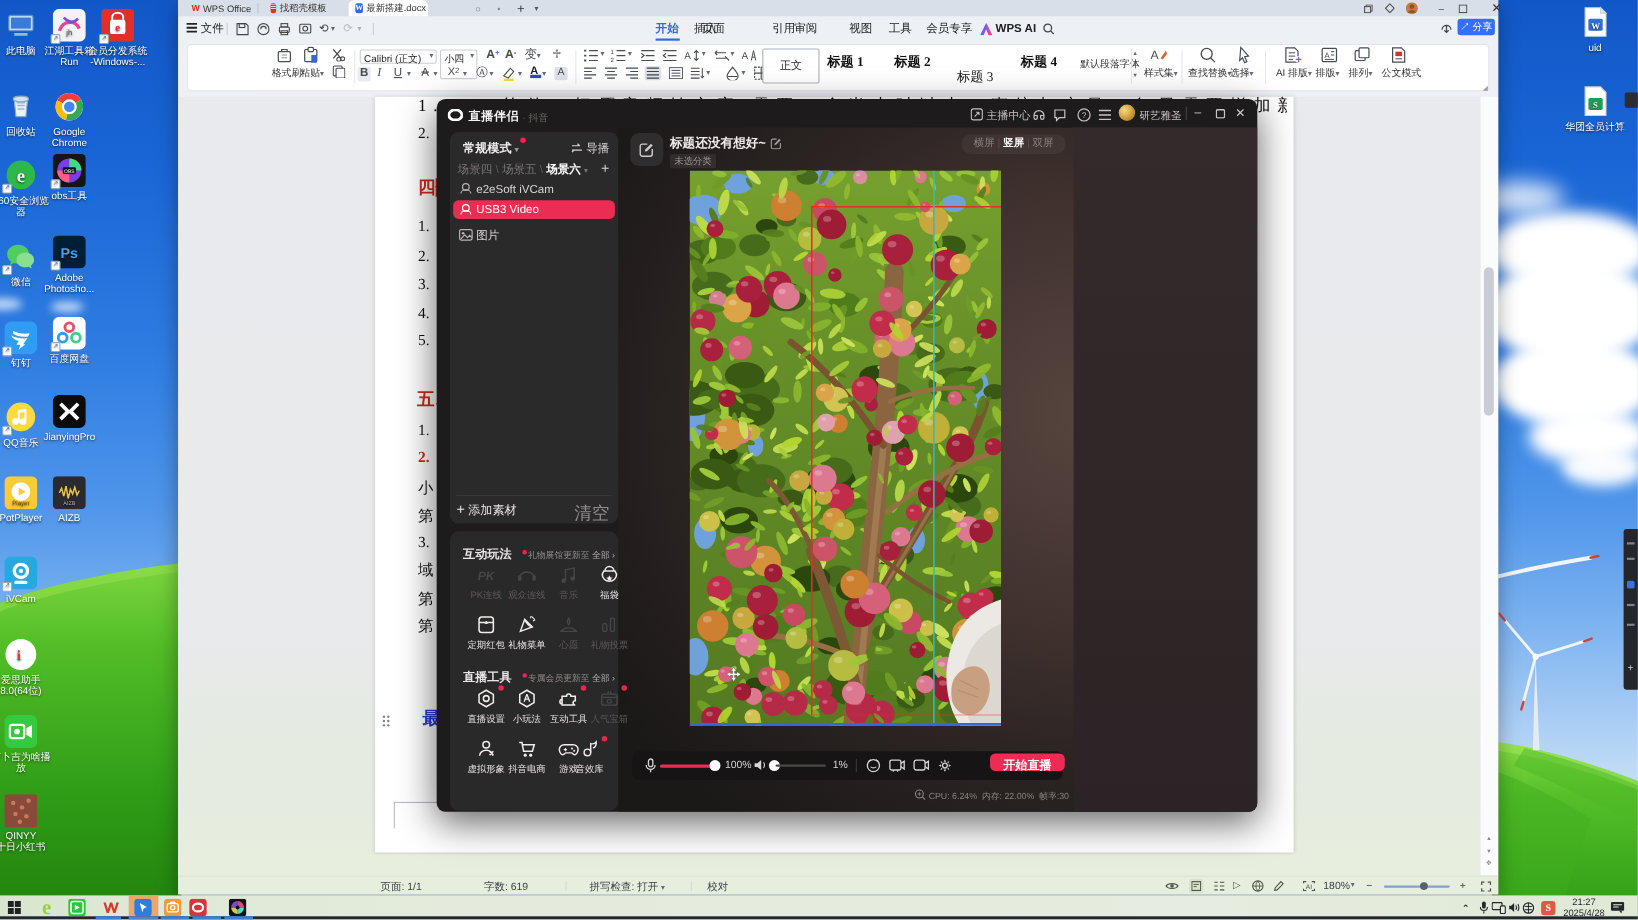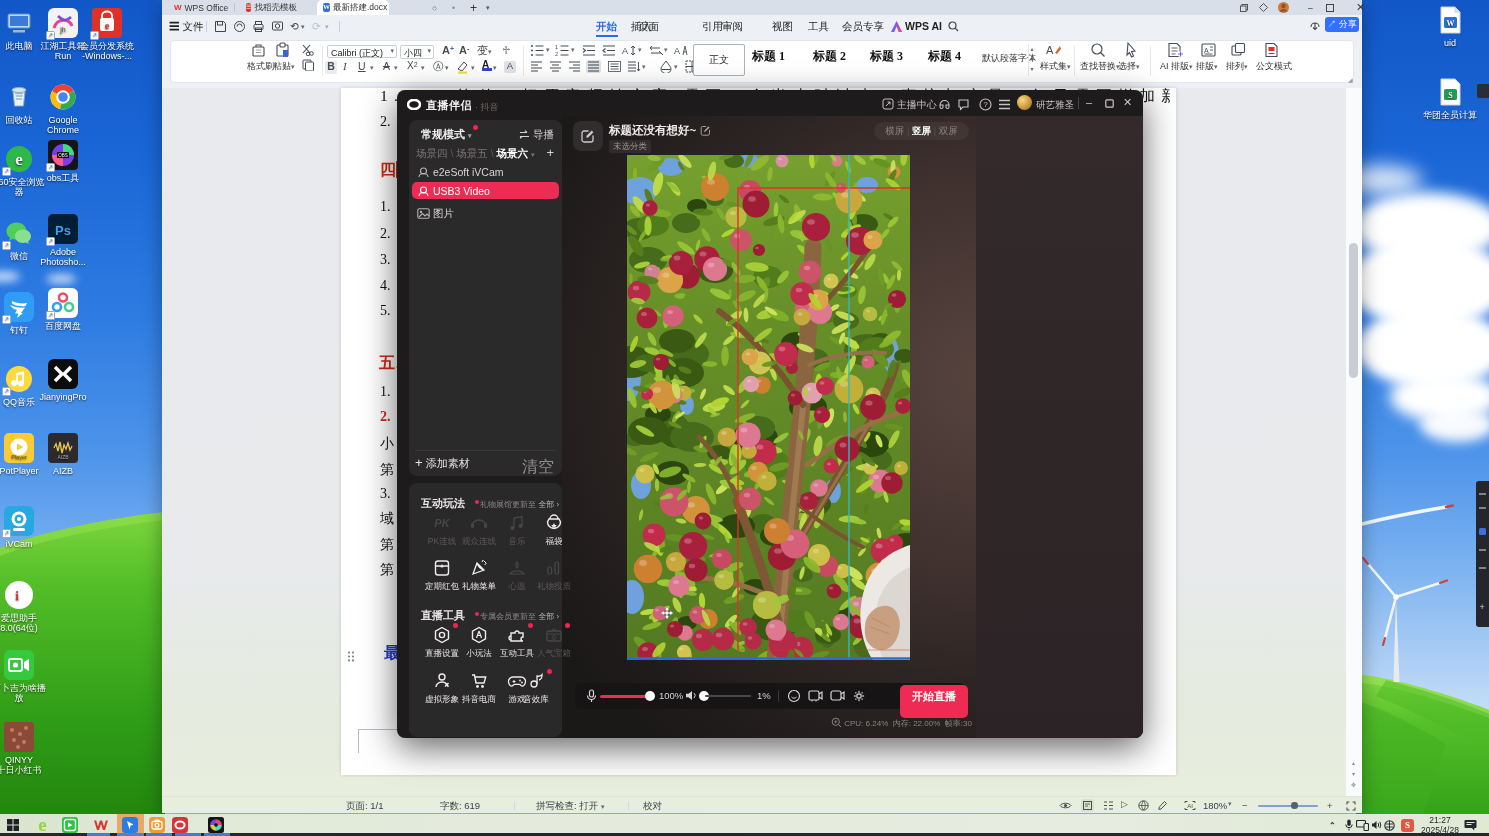--- a/index.html
+++ b/index.html
@@ -344,21 +344,21 @@
         <path d="M1 1 L8 9 M8 1 L1 9" stroke="#454c55" stroke-width="1.1" fill="none"></path>
         <circle cx="9.5" cy="9.5" r="1.8" fill="none" stroke="#454c55"></circle>
         <circle cx="6" cy="10" r="1.8" fill="none" stroke="#454c55"></circle>
       </svg>
   <svg class="rico" style="left:140px;top:21px" width="12" height="12" viewBox="0 0 12 12">
         <rect x="1" y="1" width="8" height="9" rx="1" fill="none" stroke="#454c55"></rect>
         <rect x="3.5" y="3" width="8" height="9" rx="1" fill="#fff" stroke="#454c55"></rect>
       </svg>
   <div style="position:absolute;left:160px;top:8px;width:1px;height:30px;background:#e4e7ec"></div>
   <div class="abs" style="left:165px;top:7px;width:70px;height:13px;border:1px solid #c9cfd8;border-radius:2px;font-size:9px;color:#222;padding:1px 3px">Calibri (正文) <span style="position:absolute;right:2px;font-size:7px;color:#667">▾</span></div>
-  <div class="abs" style="left:238px;top:7px;width:34px;height:14px;border:1px solid #c9cfd8;border-radius:2px;font-size:9px;color:#222;padding:1px 3px">小四 <span style="position:absolute;right:2px;font-size:7px;color:#667">▾</span></div>
+  <div class="abs" style="left:238px;top:7px;width:34px;height:27px;border:1px solid #c9cfd8;border-radius:2px;font-size:9px;color:#222;padding:1px 3px">小四 <span style="position:absolute;right:2px;font-size:7px;color:#667">▾</span></div>
   <div class="rico" style="left:280px;top:7px;font-size:11px;font-weight:bold">A<span style="font-size:7px;vertical-align:top;color:#3a66d0">+</span></div>
   <div class="rico" style="left:297px;top:7px;font-size:11px;font-weight:bold">A<span style="font-size:7px;vertical-align:top">-</span></div>
   <div class="rico" style="left:315px;top:7px;font-size:11px">变<span style="font-size:7px;color:#667">▾</span></div>
   <div class="rico" style="left:340px;top:7px">♱</div>
   <div class="rico" style="left:163px;top:23px;width:12px;height:13px;background:#e8ebef;border-radius:2px;font-weight:bold;font-size:10.5px;text-align:center">B</div>
   <div class="rico" style="left:181px;top:23px;font-style:italic;font-size:11px;font-family:'Liberation Serif',serif">I</div>
   <div class="rico" style="left:196px;top:23px;text-decoration:underline;font-size:10.5px">U</div>
       <span class="rico" style="left:208px;top:26px;font-size:7px;color:#667">▾</span>
   <div class="rico" style="left:221px;top:23px;text-decoration:line-through;font-size:10.5px">A</div>
       <span class="rico" style="left:232px;top:26px;font-size:7px;color:#667">▾</span>
@@ -449,21 +449,21 @@
         <rect x="1" y="1" width="12" height="11" fill="none" stroke="#454c55" stroke-dasharray="2 1"></rect>
         <path d="M1 6.5 h12 M7 1 v11" stroke="#454c55"></path>
       </svg>
       <span class="rico" style="left:539px;top:25px;font-size:7px;color:#667">▾</span>
   <div style="position:absolute;left:552px;top:8px;width:1px;height:30px;background:#e4e7ec"></div>
   <div class="abs" style="left:531px;top:6px;width:52px;height:32px;border:1.4px solid #aab2bd;border-radius:2px;background:#fff">
         <div style="text-align:center;margin-top:8px;font-size:10px;color:#222;font-family:'Liberation Serif',serif">正文</div>
       </div>
   <div class="abs" style="left:590px;top:10px;font-size:12px;color:#111;font-family:'Liberation Serif',serif;font-weight:bold">标题 1</div>
   <div class="abs" style="left:651px;top:10px;font-size:12px;color:#111;font-family:'Liberation Serif',serif;font-weight:bold">标题 2</div>
-  <div class="abs" style="left:708px;top:10px;font-size:12px;color:#111;font-family:'Liberation Serif',serif;font-weight:bold">标题 3</div>
+  <div class="abs" style="left:708px;top:24px;font-size:12px;color:#111;font-family:'Liberation Serif',serif;font-weight:normal">标题 3</div>
   <div class="abs" style="left:766px;top:10px;font-size:12px;color:#111;font-family:'Liberation Serif',serif;font-weight:bold">标题 4</div>
   <div class="abs" style="left:820px;top:14px;font-size:9px;color:#333">默认段落字体</div>
   <div class="abs" style="left:866px;top:6px;width:7px;height:32px;border-left:1px solid #e4e7ec;font-size:6px;color:#667;text-align:center;line-height:10px">▴<br>▾<br>▾</div>
   <svg class="rico" style="left:884px;top:5px" width="16" height="15" viewBox="0 0 16 15">
         <text x="0" y="11" font-size="11" fill="#454c55">A</text>
         <path d="M9 10 L14 3 L15 6 L11 11 Z" fill="#d06a3a"></path>
       </svg>
   <div class="rlab" style="left:878px;top:22px">样式集<span style="font-size:7px;color:#667">▾</span></div>
   <div style="position:absolute;left:912px;top:8px;width:1px;height:30px;background:#e4e7ec"></div>
   <svg class="rico" style="left:928px;top:4px" width="16" height="16" viewBox="0 0 16 16">
@@ -1481,21 +1481,21 @@
         <path d="M4 11 v1.5 M8 11 v1.5" stroke="#d8d3d4"></path>
       </svg>
   <svg class="abs" style="left:255px;top:6px" width="15" height="13" viewBox="0 0 15 13">
         <rect x="1" y="2" width="10" height="9" rx="2" fill="none" stroke="#d8d3d4" stroke-width="1.2"></rect>
         <path d="M11 5 l3 -2 v7 l-3 -2" fill="none" stroke="#d8d3d4" stroke-width="1.2"></path>
       </svg>
   <svg class="abs" style="left:277px;top:6px" width="14" height="14" viewBox="0 0 14 14">
         <circle cx="7" cy="7" r="2.2" fill="none" stroke="#d8d3d4" stroke-width="1.2"></circle>
         <path d="M7 1.5 l1.2 2 h-2.4 Z M7 12.5 l1.2 -2 h-2.4 Z M1.5 7 l2 -1.2 v2.4 Z M12.5 7 l-2 -1.2 v2.4 Z M3 3 l2 0.8 l-1.2 1.2 Z M11 3 l-0.8 2 l-1.2 -1.2 Z M3 11 l2 -0.8 l-1.2 -1.2 Z M11 11 l-2 -0.8 l1.2 -1.2 Z" fill="#d8d3d4"></path>
       </svg>
-  <div class="abs" style="left:325px;top:2px;width:68px;height:33px;background:#ee2b52;border-radius:5px;color:#fff;font-size:11px;font-weight:bold;text-align:center;line-height:22px">开始直播</div>
+  <div class="abs" style="left:325px;top:2px;width:68px;height:16px;background:#ee2b52;border-radius:5px;color:#fff;font-size:11px;font-weight:bold;text-align:center;line-height:22px">开始直播</div>
  </div>
  <div class="abs" style="left:434px;top:627px;font-size:8px;color:#8a8485;white-space:nowrap"><svg width="11" height="11" viewBox="0 0 11 11" style="vertical-align:-2px">
         <circle cx="4.8" cy="4.8" r="3.6" fill="none" stroke="#8a8485"></circle>
         <path d="M7.5 7.5 L10 10" stroke="#8a8485"></path>
         <path d="M3.2 4.8 h3.2 M4.8 3.2 v3.2" stroke="#8a8485" stroke-width="0.8"></path>
       </svg> CPU: 6.24% &nbsp;内存: 22.00% &nbsp;帧率:30</div>
 
 </div>
 
 <div id="taskbar">

